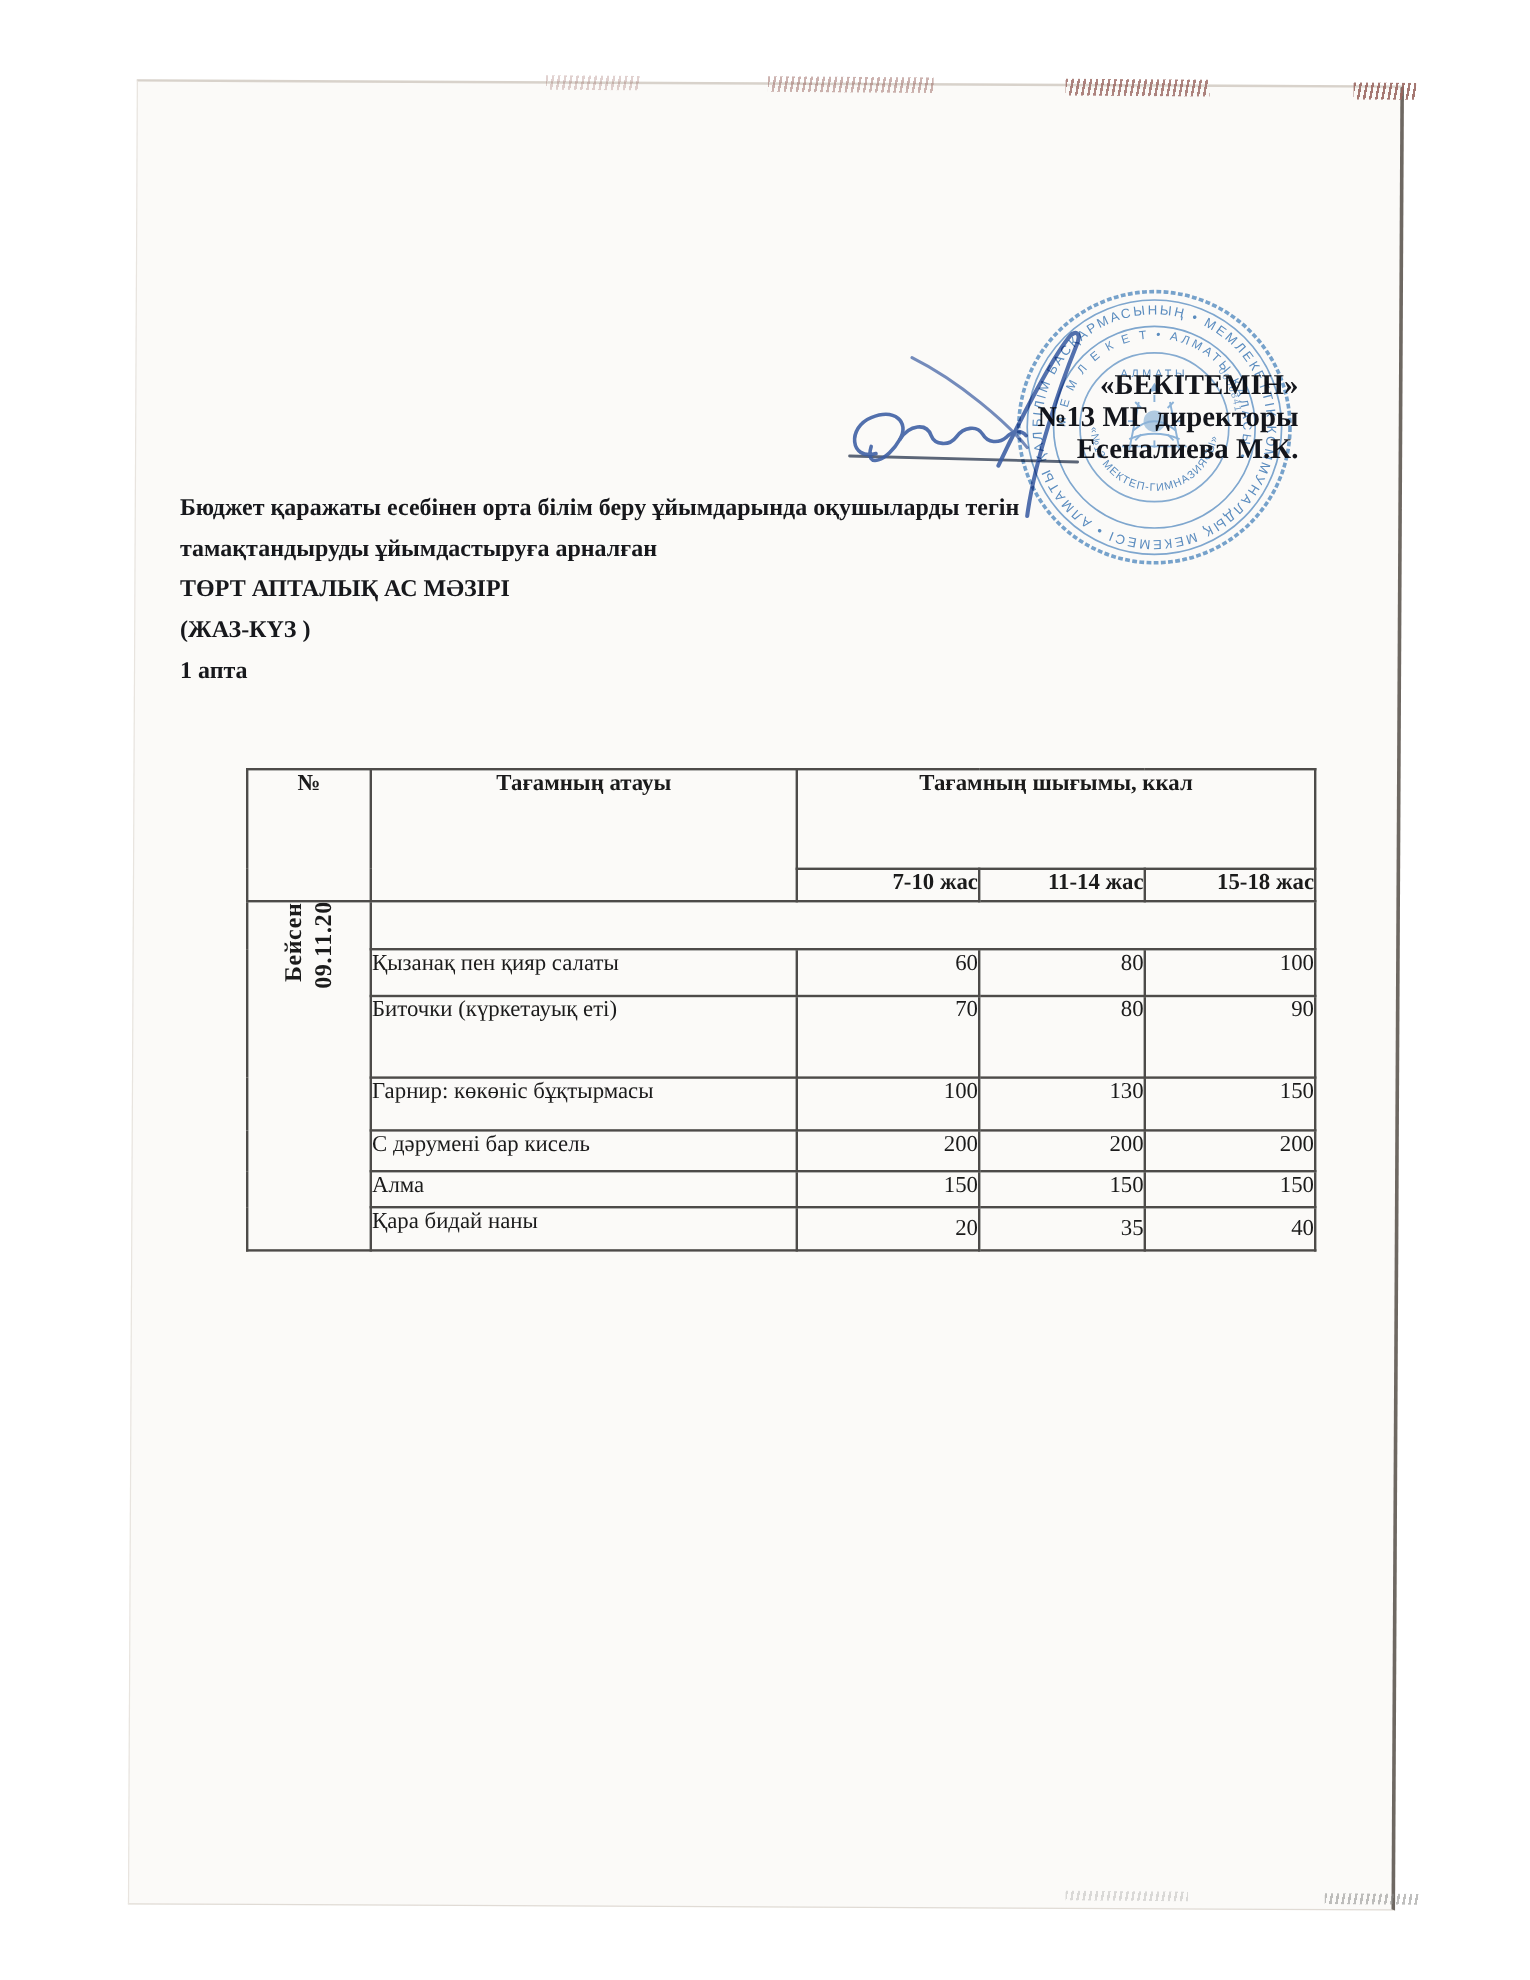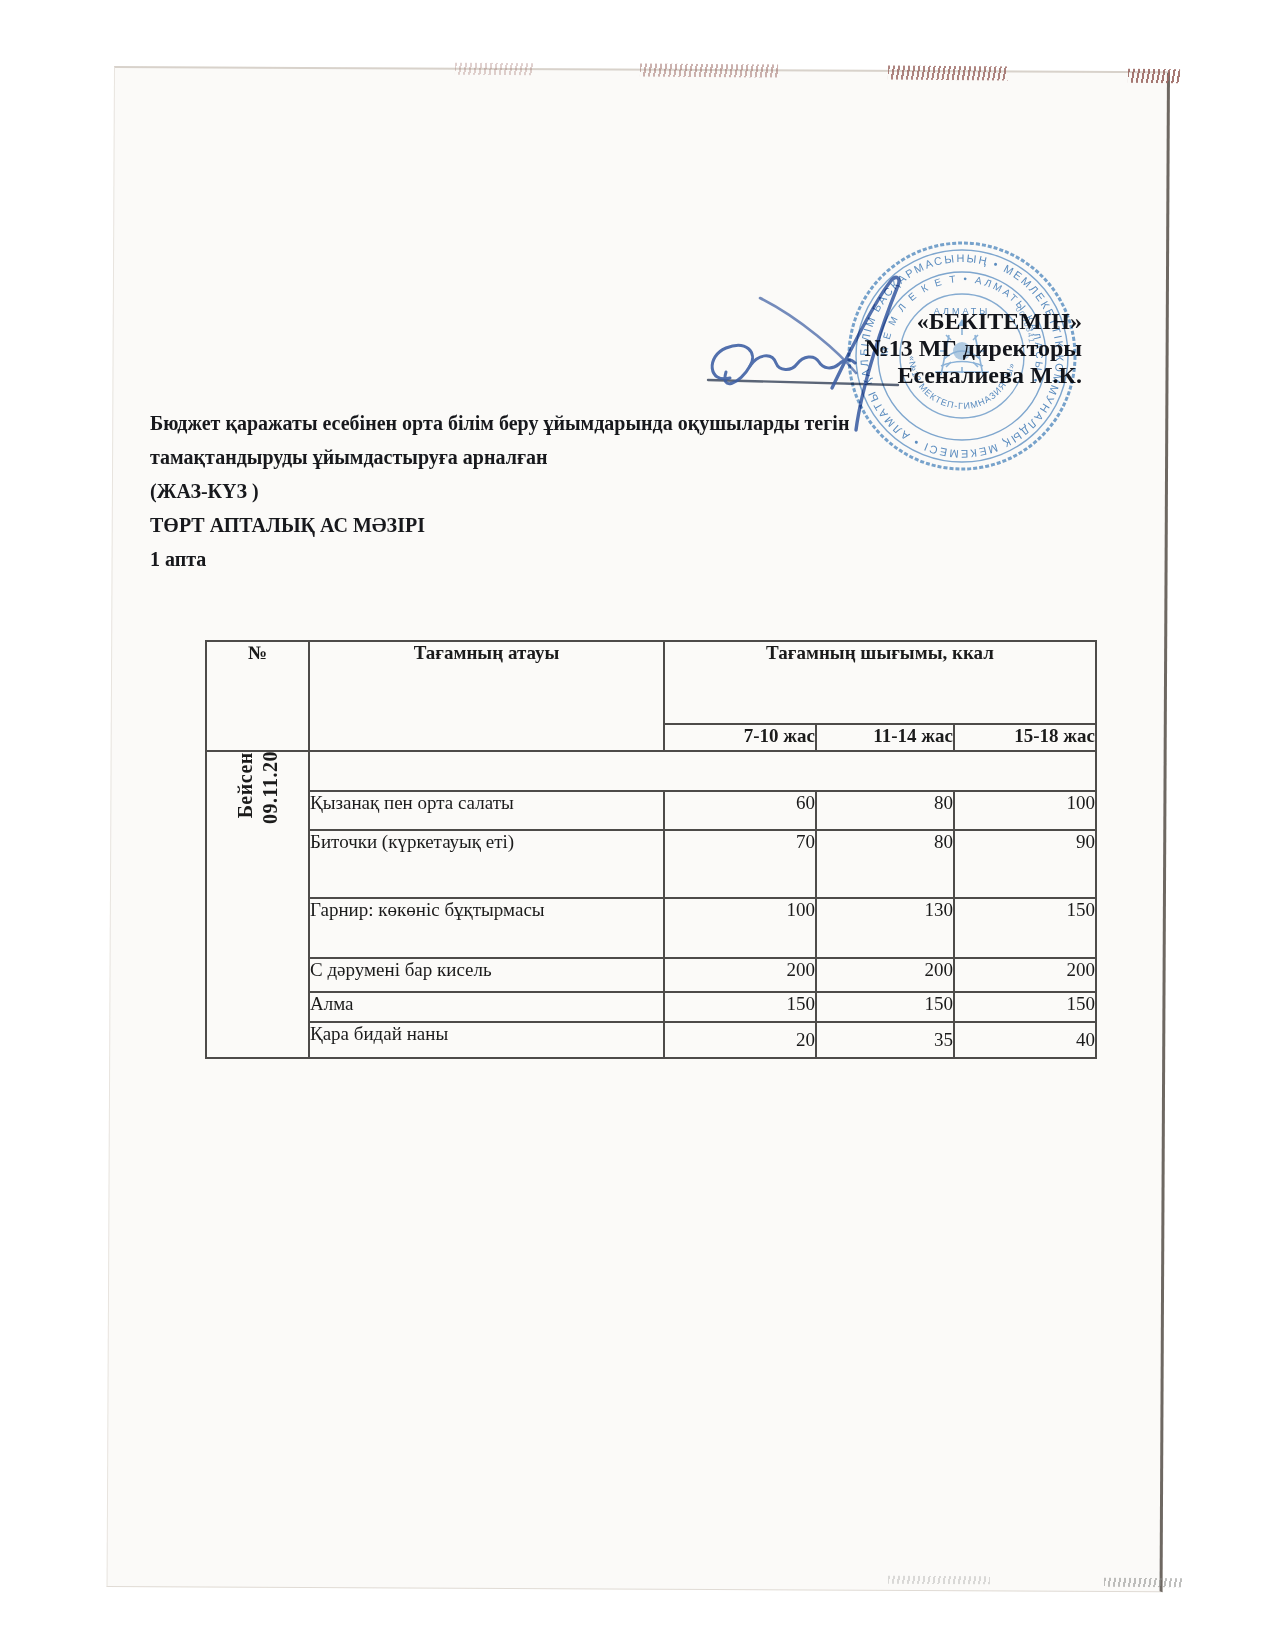--- a/index.html
+++ b/index.html
@@ -38,21 +38,21 @@
     position:absolute;left:205px;top:640px;width:890px;
     border-collapse:collapse;table-layout:fixed;z-index:2;
   }
   table.menu td{
     border:2px solid #4d4b49;font-size:19px;vertical-align:top;
     padding:0;overflow:hidden;
   }
   tr.h-main{height:83px;}
   tr.h-sub{height:27px;}
   tr.r-empty{height:40px;}
-  tr.r1{height:39px;} tr.r2{height:68px;margin-top:14px;} tr.r3{height:60px;margin-top:12px;}
+  tr.r1{height:39px;} tr.r2{height:68px;margin-top:14px;} tr.r3{height:44px;margin-top:12px;}
   tr.r4{height:34px;padding-left:32px;} tr.r5{height:30px;} tr.r6{height:36px;}
   td.hc{font-weight:bold;text-align:center;padding-top:8px;font-size:20px;}
   td.age{font-weight:bold;text-align:right;font-size:19px;padding-top:1px;vertical-align:middle;}
   td.dish{padding:6px 6px 0 12px;}
   td.kcal{text-align:right;padding-top:6px;}
   td.kcal.mid{vertical-align:middle;padding-top:0;}
   td.empty-band{border-left:2px solid #4d4b49;}
   td.day-cell{vertical-align:middle;text-align:center;}
   .day-rot{
     transform:rotate(-90deg);white-space:nowrap;font-weight:bold;
@@ -74,22 +74,22 @@
 
 <div class="approval">
   <div>«БЕКІТЕМІН»</div>
   <div>№13 МГ директоры</div>
   <div>Есеналиева М.К.</div>
 </div>
 
 <div class="title-block">
   <div>Бюджет қаражаты есебінен орта білім беру ұйымдарында оқушыларды тегін</div>
   <div>тамақтандыруды ұйымдастыруға арналған</div>
+  <div>ТӨРТ АПТАЛЫҚ АС МӘЗІРІ</div>
   <div>(ЖАЗ-КҮЗ )</div>
-  <div>ТӨРТ АПТАЛЫҚ АС МӘЗІРІ</div>
   <div>1 апта</div>
 </div>
 
 <svg class="seal" viewBox="0 0 234 234">
   <defs>
     <path id="arcOuter" d="M 23,117 A 94,94 0 1 1 211,117 A 94,94 0 1 1 23,117"></path>
     <path id="arcRing" d="M 43,117 A 74,74 0 1 1 191,117 A 74,74 0 1 1 43,117"></path>
     <path id="arcBottom" d="M 64,117 A 53,53 0 0 0 170,117"></path>
     <path id="arcNum" d="M 170,70 A 67,67 0 0 1 182,130"></path>
   </defs>
@@ -161,21 +161,21 @@
   <tr class="r-empty">
     <td class="day-cell" rowspan="7">
       <div class="day-rot">
         <div>Бейсенбі</div>
         <div>09.11.2023</div>
       </div>
     </td>
     <td class="empty-band" colspan="4"></td>
   </tr>
   <tr class="r1">
-    <td class="dish">Қызанақ пен орта салаты</td>
+    <td class="dish">Қызанақ пен қияр салаты</td>
     <td class="kcal">60</td>
     <td class="kcal">80</td>
     <td class="kcal">100</td>
   </tr>
   <tr class="r2">
     <td class="dish">Биточки (күркетауық еті)</td>
     <td class="kcal">70</td>
     <td class="kcal">80</td>
     <td class="kcal">90</td>
   </tr>

